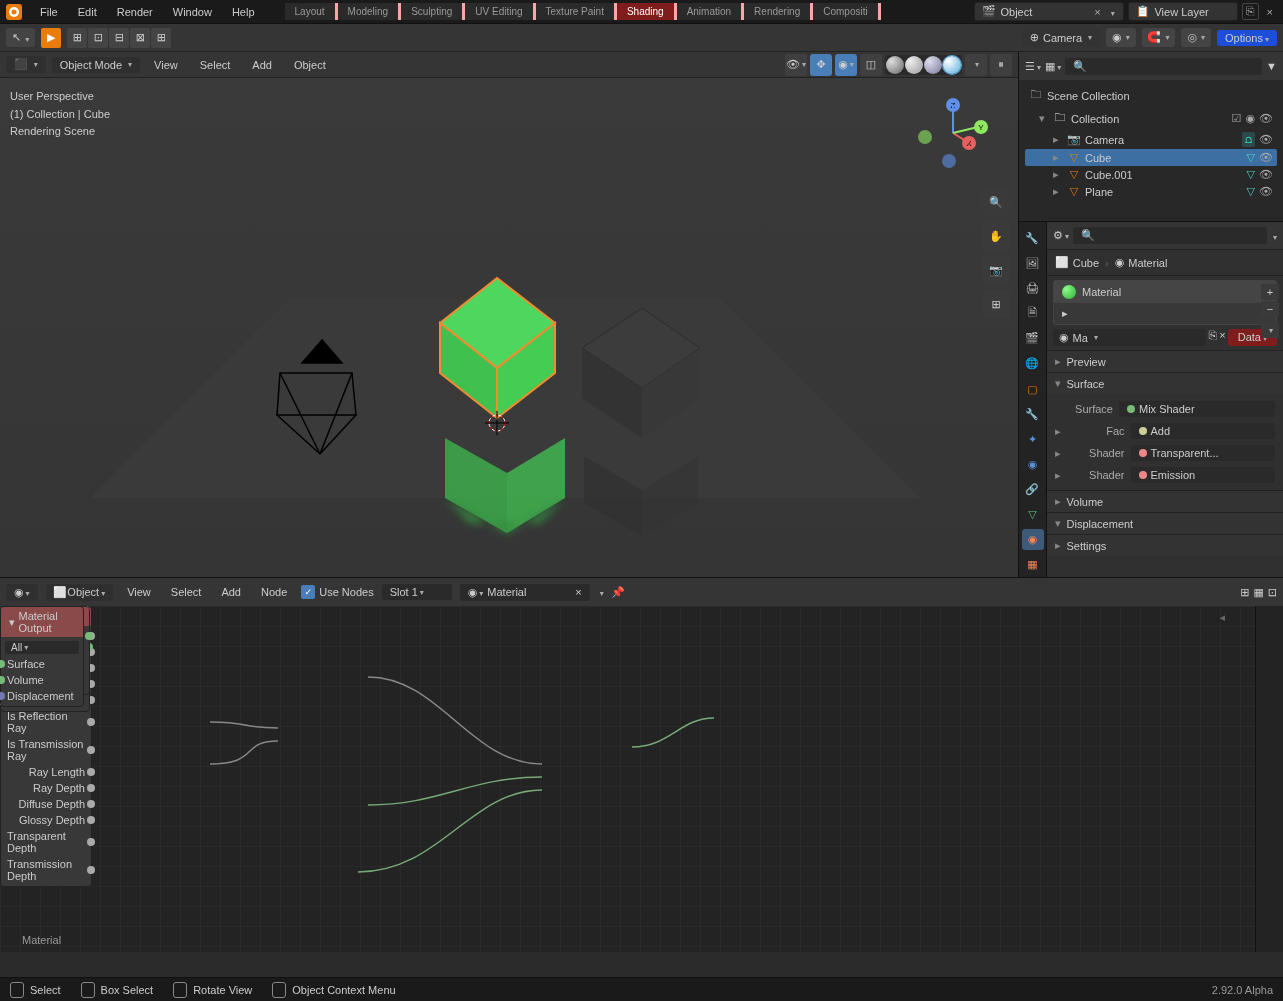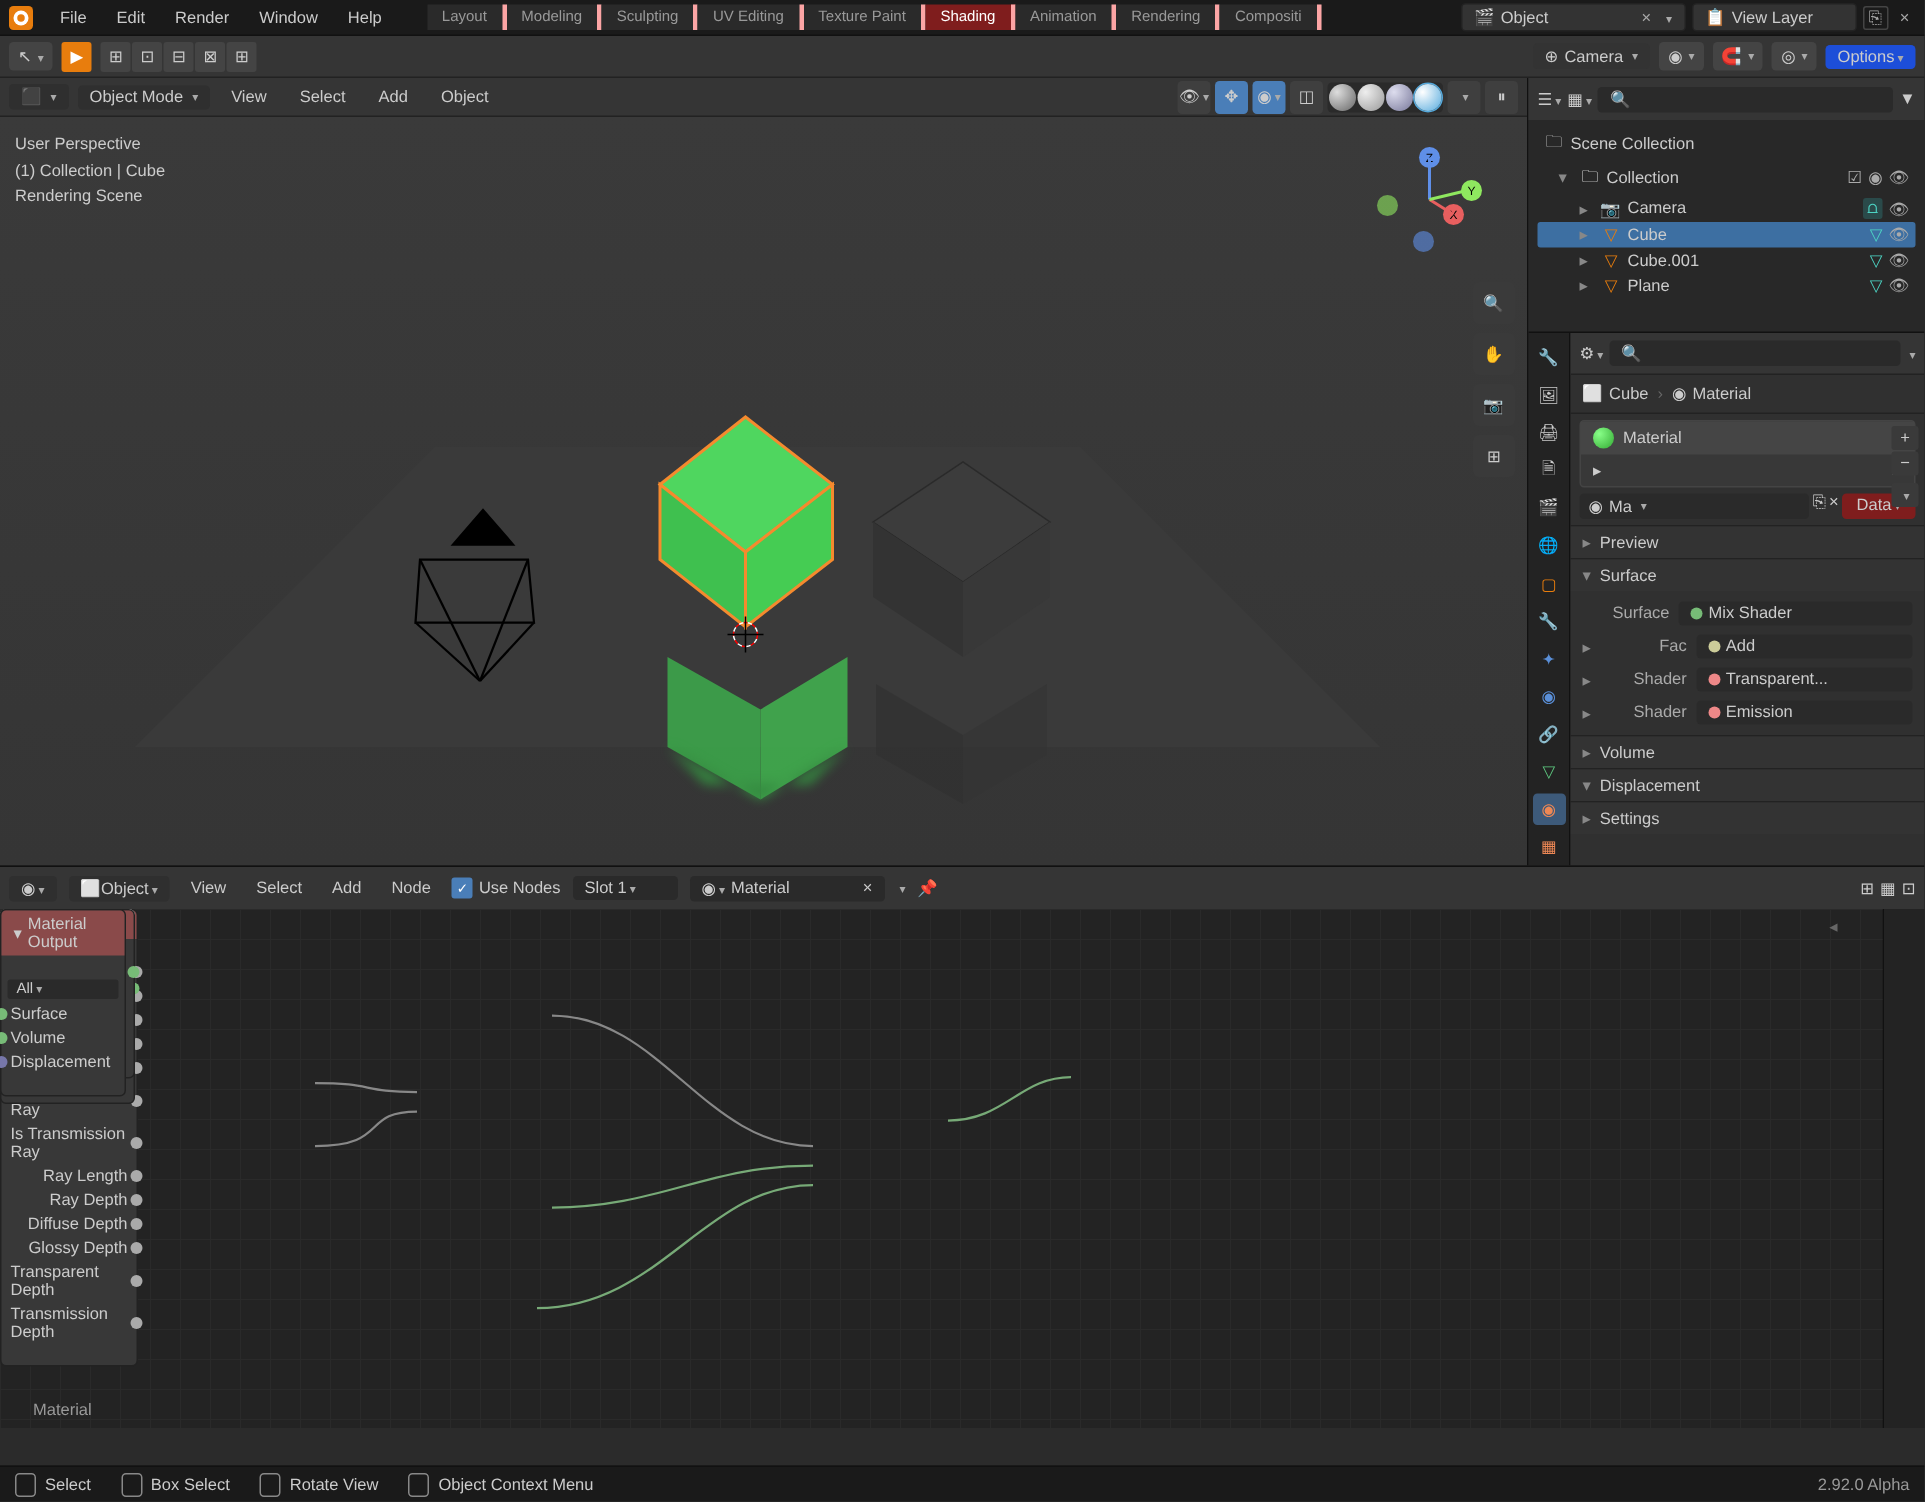--- a/index.html
+++ b/index.html
@@ -85,21 +85,21 @@
 .node-hdr .checkbox{display:flex;align-items:center;gap:4px}
 .node-hdr .chk{width:14px;height:14px;background:#4a7eb8;border-radius:2px;display:flex;align-items:center;justify-content:center;color:#fff;font-size:9px}
 .node-hdr .slot-field{background:#2a2a2a;border-radius:3px;padding:2px 8px;display:flex;align-items:center;width:70px}
 .node-hdr .mat-field{background:#2a2a2a;border-radius:3px;padding:2px 8px;display:flex;align-items:center;width:130px;gap:4px}
 .node-canvas{flex:1;position:relative;margin-top:28px;background-image:linear-gradient(#2a2a2a 1px,transparent 1px),linear-gradient(90deg,#2a2a2a 1px,transparent 1px);background-size:20px 20px;background-color:#232323}
 .node{position:absolute;background:#383838;border-radius:4px;border:1px solid #222;min-width:80px}
 .node.sel{border:1px solid #fff}
 .node-head{padding:3px 8px;border-radius:3px 3px 0 0;font-size:10px;display:flex;align-items:center;gap:4px}
 .node-head.red{background:#8a4a4a}
 .node-head.blue{background:#3d6fa2}
-.node-body{padding:14px 0}
+.node-body{padding:2px 0}
 .sock{display:flex;align-items:center;padding:2px 6px;gap:4px;font-size:10px;position:relative}
 .sock.out{justify-content:flex-end}
 .sock .sdot{width:8px;height:8px;border-radius:50%;background:#bbb;position:absolute}
 .sock.out .sdot{right:-4px}
 .sock.in .sdot{left:-4px}
 .sock .sdot.grey{background:#aaa}
 .sock .sdot.yellow{background:#cc9}
 .sock .sdot.green{background:#7b7}
 .sock .sdot.blue{background:#77a}
 .node-field{background:#2a2a2a;border-radius:2px;padding:1px 6px;margin:2px 4px;font-size:10px;display:flex;align-items:center}

